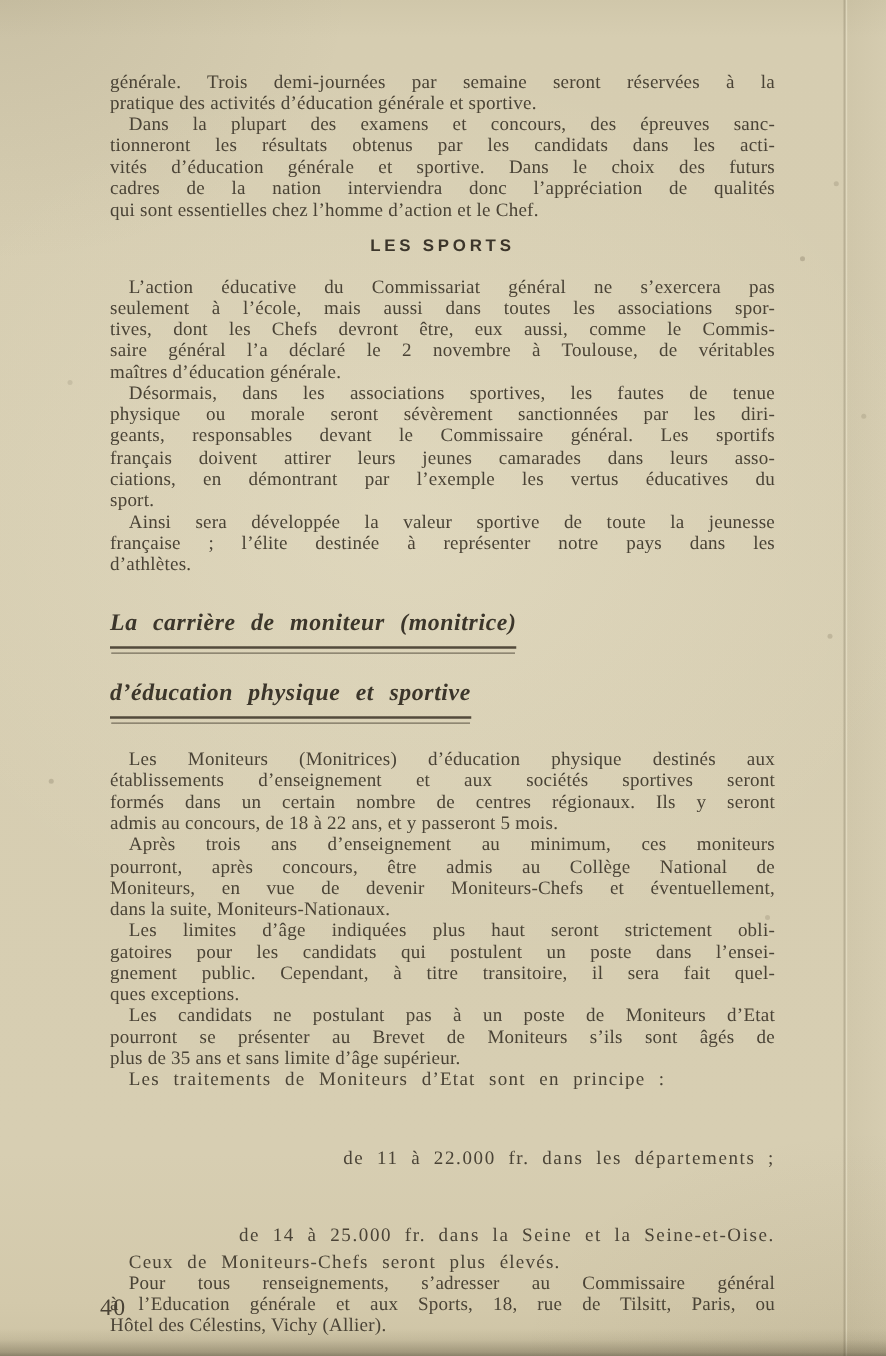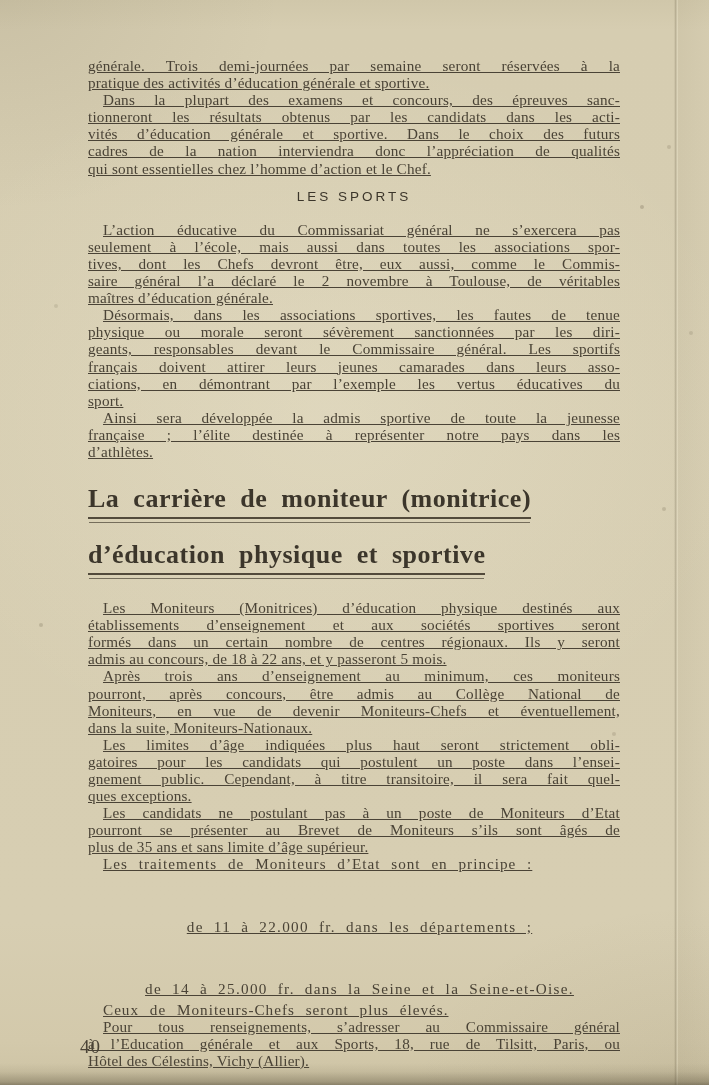--- a/index.html
+++ b/index.html
@@ -47,52 +47,52 @@
       690px 332px 0 1px rgba(95,85,62,0.16),
       613px 733px 0 1px rgba(95,85,62,0.18);
   }
 
   .text-block{
     position:absolute;left:88px;top:57px;width:532px;
     color:var(--ink);
     font-size:15.2px;line-height:17.1px;letter-spacing:0.2px;
   }
   .para{margin:0;}
-  .line{text-align:justify;text-align-last:justify;white-space:normal;text-decoration:underline;}
+  .line{text-align:justify;text-align-last:justify;white-space:normal;}
   .line.last{text-align-last:auto;}
   .para.indent .line:first-child{text-indent:15px;}
   .para.spread .line{letter-spacing:1px;word-spacing:6px;}
 
   .h-sans{
     font-family:"Liberation Sans","DejaVu Sans",sans-serif;
-    font-weight:normal;font-size:13.5px;letter-spacing:3px;
+    font-weight:bold;font-size:13.5px;letter-spacing:3px;
     text-align:center;color:var(--heading-ink);
     margin:11px 0 16px 0;
   }
 
   .h-italic{margin:24px 0 24px 0;}
   .h-it-row{margin-bottom:21px;}
   .h-it-row:last-child{margin-bottom:0;}
   .h-it-line{
     display:inline-block;
-    font-weight:bold;
-    font-size:26px;line-height:30px;
+    font-style:italic;font-weight:bold;
+    font-size:19px;line-height:30px;
     letter-spacing:0.5px;word-spacing:7px;
     color:var(--heading-ink);
     border-bottom:2px solid rgba(66,59,45,0.9);
     padding-bottom:3px;
     position:relative;
   }
   .h-it-line::after{
     content:"";position:absolute;left:1px;right:1px;bottom:-6px;height:1px;
     background:rgba(74,67,53,0.7);
   }
 
   .list{margin:5px 0 4px 0;padding-left:11px;}
-  .list .line{text-align:center;text-align-last:auto;letter-spacing:1.3px;word-spacing:5px;margin-top:45px;}
+  .list .line{text-align:right;text-align-last:auto;letter-spacing:1.3px;word-spacing:5px;margin-top:45px;}
 
   .page-number{
     position:absolute;left:80px;top:1036px;
     font-size:19px;color:var(--ink);letter-spacing:1px;
   }
 </style>
 </head>
 <body>
 
 <div class="page">
@@ -121,21 +121,21 @@
       </div>
       <div class="para indent">
         <div class="line">Désormais, dans les associations sportives, les fautes de tenue</div>
         <div class="line">physique ou morale seront sévèrement sanctionnées par les diri-</div>
         <div class="line">geants, responsables devant le Commissaire général. Les sportifs</div>
         <div class="line">français doivent attirer leurs jeunes camarades dans leurs asso-</div>
         <div class="line">ciations, en démontrant par l’exemple les vertus éducatives du</div>
         <div class="line last">sport.</div>
       </div>
       <div class="para indent">
-        <div class="line">Ainsi sera développée la admis sportive de toute la jeunesse</div>
+        <div class="line">Ainsi sera développée la valeur sportive de toute la jeunesse</div>
         <div class="line">française ; l’élite destinée à représenter notre pays dans les</div>
         <div class="line last">d’athlètes.</div>
       </div>
       <div class="h-italic">
         <div class="h-it-row"><span class="h-it-line">La carrière de moniteur (monitrice)</span></div>
         <div class="h-it-row"><span class="h-it-line">d’éducation physique et sportive</span></div>
       </div>
       <div class="para indent">
         <div class="line">Les Moniteurs (Monitrices) d’éducation physique destinés aux</div>
         <div class="line">établissements d’enseignement et aux sociétés sportives seront</div>

